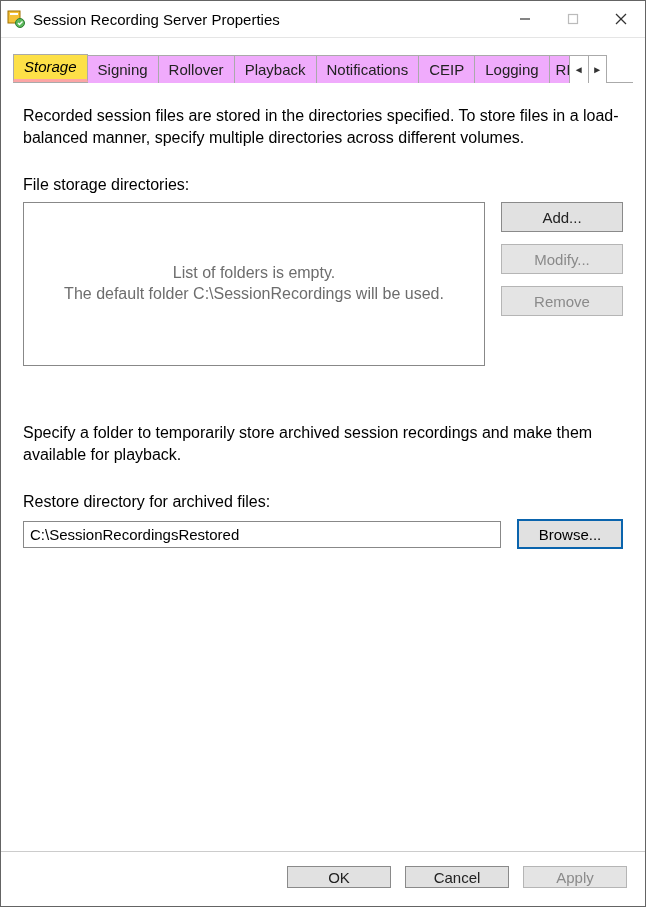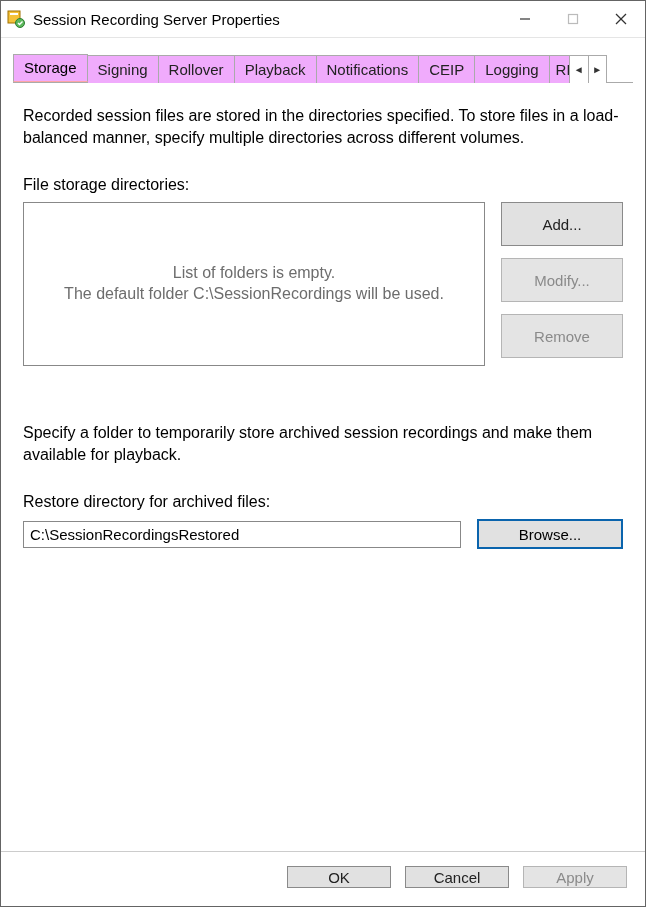--- a/index.html
+++ b/index.html
@@ -68,25 +68,26 @@
     margin-right: -1px;
     background: #f0abfc;
     font-size: 15px;
     position: relative;
     top: 1px;
     display: flex;
     align-items: center;
     white-space: nowrap;
   }
   .tab.active {
-    background: #f0abfc;
-    border-bottom: 1px solid #fca5a5;
+    background: #fde047;
+    border-bottom: 3px solid #fca5a5;
     top: 0;
     padding-top: 3px;
     z-index: 2;
+    font-style: italic;
   }
   .tab.inactive { color: #222; }
   .tab.overflow { padding: 4px 6px; overflow: hidden; width: 22px;}
   .tab-scroll {
     display: flex;
     border: 1px solid #aaa;
     border-bottom: none;
     margin-left: -1px;
     position: relative;
     top: 1px;
@@ -138,21 +139,21 @@
     font-size: 16px;
     line-height: 1.3;
   }
   .btn-col {
     display: flex;
     flex-direction: column;
     gap: 12px;
     width: 122px;
   }
   .std-btn {
-    height: 44px;
+    height: 30px;
     border: 1px solid #8a8a8a;
     background: #e1e1e1;
     font-family: inherit;
     font-size: 15px;
     color: #222;
     display: flex;
     align-items: center;
     justify-content: center;
     padding: 0;
   }
@@ -169,21 +170,21 @@
   .text-input {
     flex: 1;
     height: 27px;
     border: 1px solid #888;
     font-family: Liberation Sans, sans-serif;
     font-size: 15px;
     padding: 2px 6px;
     outline: none;
   }
   .browse-btn {
-    width: 146px;
+    width: 106px;
     height: 30px;
     border: 2px solid #0a64ad;
     background: #e1e1e1;
     font-family: inherit;
     font-size: 15px;
     display: flex;
     align-items: center;
     justify-content: center;
   }
   .footer {

